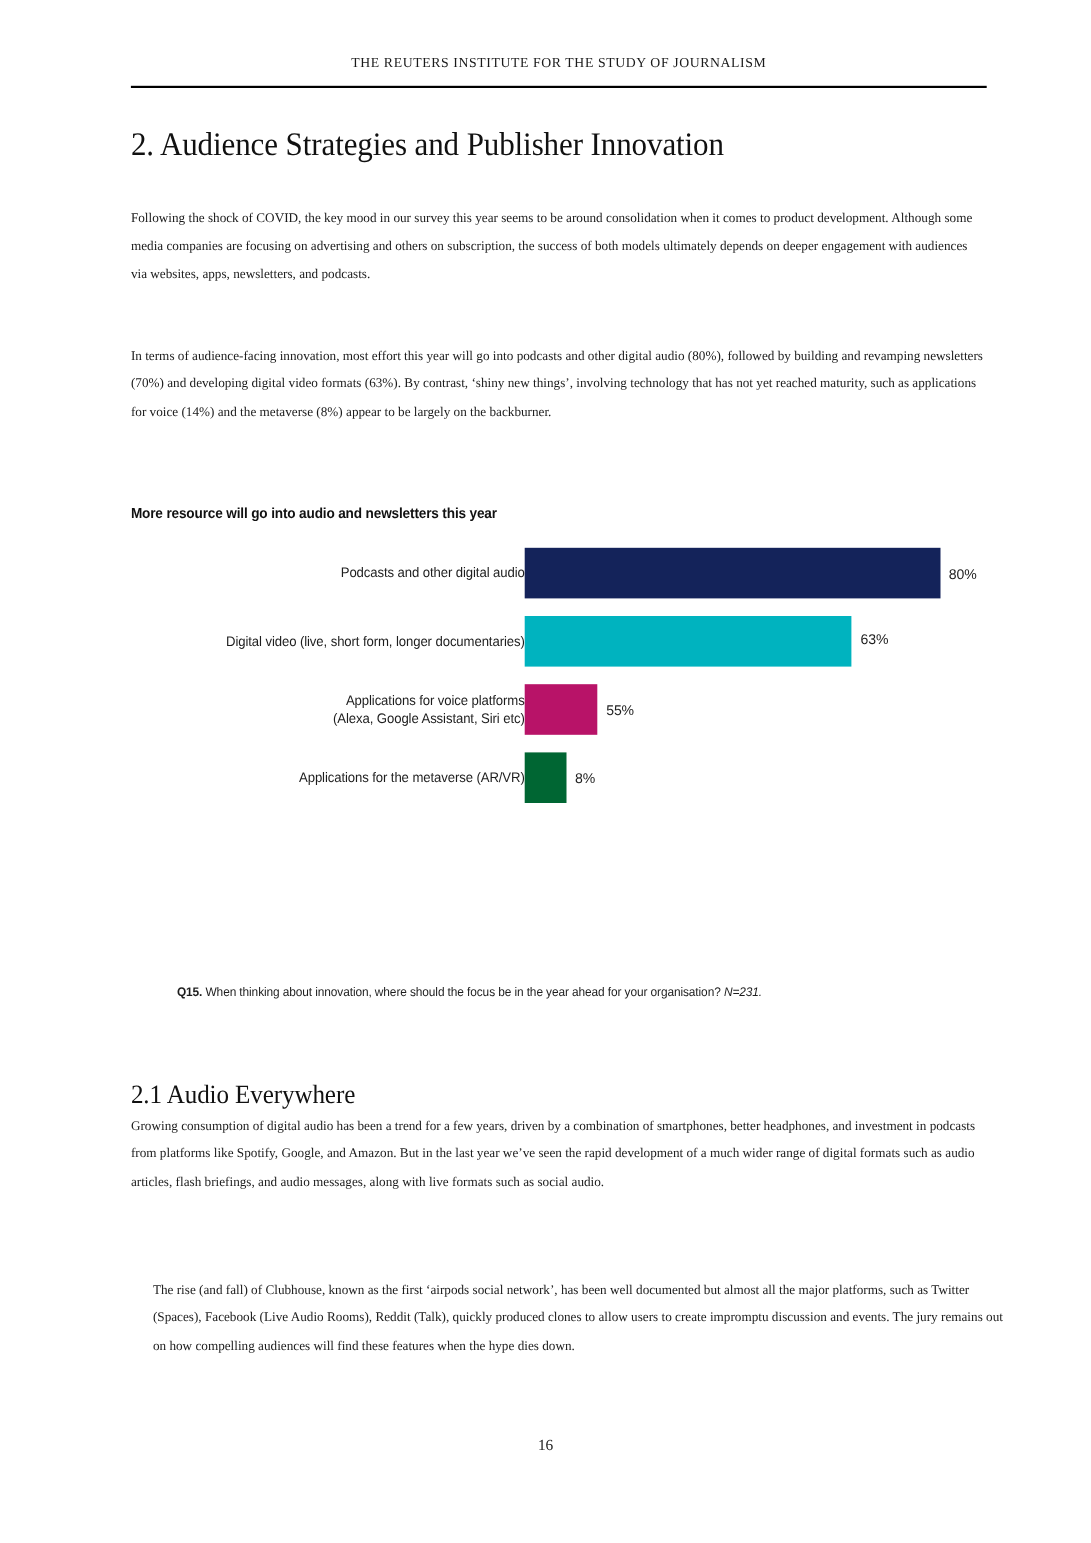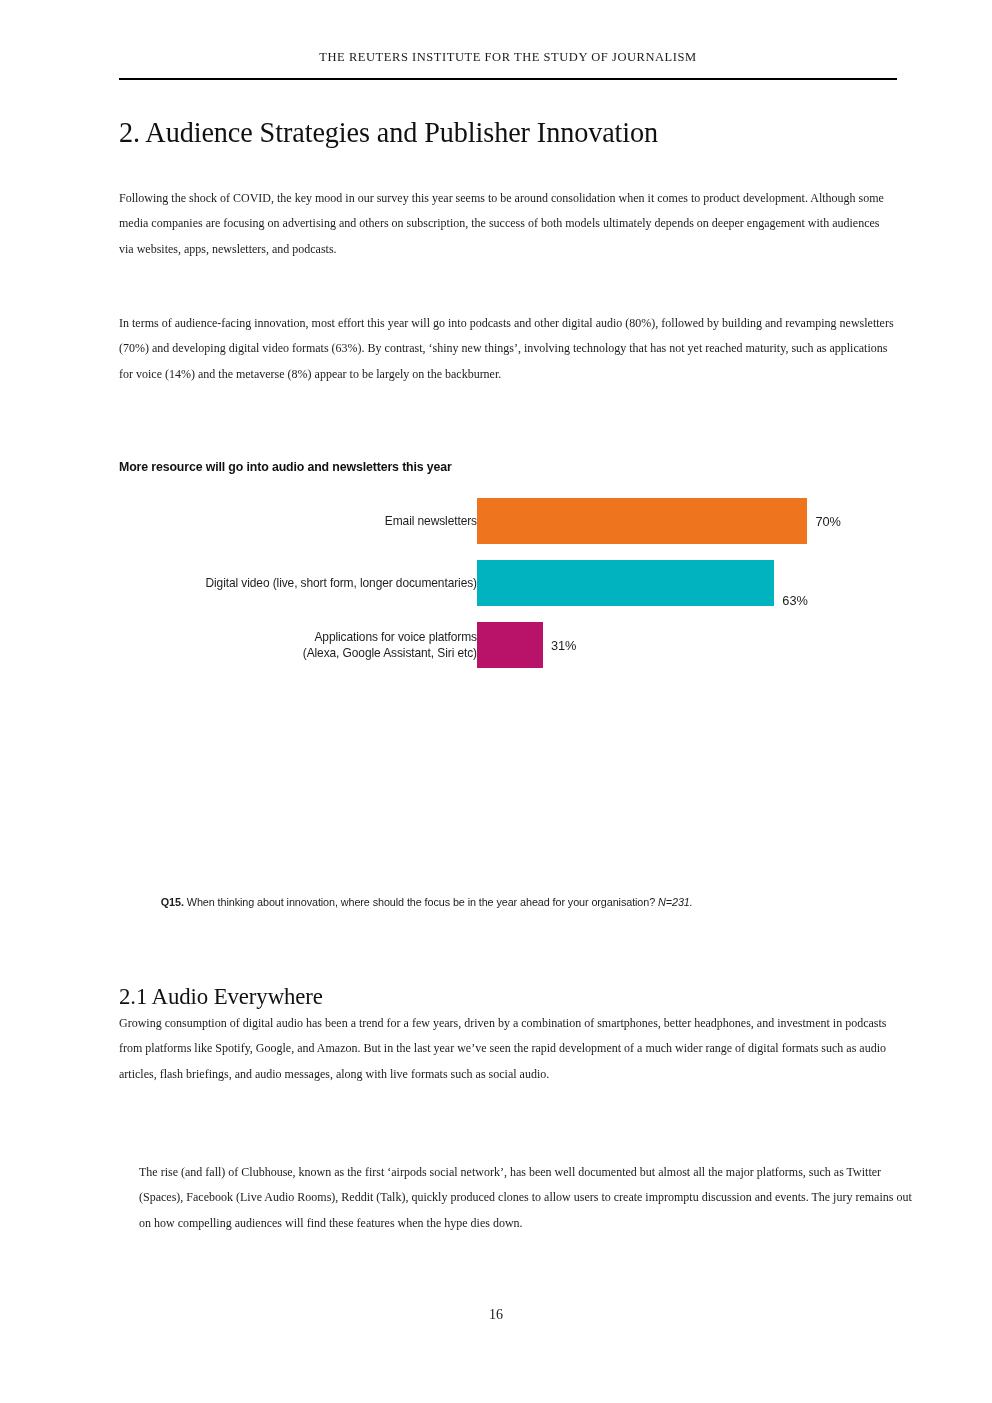--- a/index.html
+++ b/index.html
@@ -189,39 +189,46 @@
 
   <div class="body-col" id="para2">
     <p class="body">In terms of audience-facing innovation, most effort this year will go into podcasts and other digital audio (80%), followed by building and revamping newsletters (70%) and developing digital video formats (63%). By contrast, ‘shiny new things’, involving technology that has not yet reached maturity, such as applications for voice (14%) and the metaverse (8%) appear to be largely on the backburner.</p>
   </div>
 
   <div class="chart-title">More resource will go into audio and newsletters this year</div>
 
   <div class="chart" id="chart">
       <div class="bar-row" style="height: 62px;">
         <div class="bar-label" style="top: 14.75px;">
-          <div>Email newsletters</div>
-        </div>
-        <div class="bar-track" style="height: 46px; width: 330.4px; background: rgb(238, 116, 29);"></div>
-        <div class="bar-value" style="left: 815.4px; top: 15.5px;">70%</div>
+          <div>Podcasts and other digital audio</div>
+        </div>
+        <div class="bar-track" style="height: 46px; width: 377.6px; background: rgb(20, 35, 90);"></div>
+        <div class="bar-value" style="left: 862.6px; top: 15.5px;">80%</div>
       </div>
       <div class="bar-row" style="height: 62px;">
         <div class="bar-label" style="top: 14.75px;">
           <div>Digital video (live, short form, longer documentaries)</div>
         </div>
         <div class="bar-track" style="height: 46px; width: 297.36px; background: rgb(0, 179, 191);"></div>
-        <div class="bar-value" style="left: 782.36px; top: 33px;">63%</div>
+        <div class="bar-value" style="left: 782.36px; top: 13px;">63%</div>
       </div>
       <div class="bar-row" style="height: 62px;">
         <div class="bar-label" style="top: 6.5px;">
           <div>Applications for voice platforms</div>
           <div>(Alexa, Google Assistant, Siri etc)</div>
         </div>
         <div class="bar-track" style="height: 46px; width: 66.08px; background: rgb(184, 19, 104);"></div>
-        <div class="bar-value" style="left: 551.08px; top: 15.5px;">31%</div>
+        <div class="bar-value" style="left: 551.08px; top: 15.5px;">55%</div>
+      </div>
+      <div class="bar-row" style="height: 62px;">
+        <div class="bar-label" style="top: 14.75px;">
+          <div>Applications for the metaverse (AR/VR)</div>
+        </div>
+        <div class="bar-track" style="height: 46px; width: 37.76px; background: rgb(0, 102, 51);"></div>
+        <div class="bar-value" style="left: 522.76px; top: 15.5px;">8%</div>
       </div>
     </div>
 
   <div class="source-note">
     <span class="q">Q15.</span>
     <span>When thinking about innovation, where should the focus be in the year ahead for your organisation?</span>
     <span class="n">N=231.</span>
   </div>
 
   <h2 class="section-heading">2.1 Audio Everywhere</h2>

